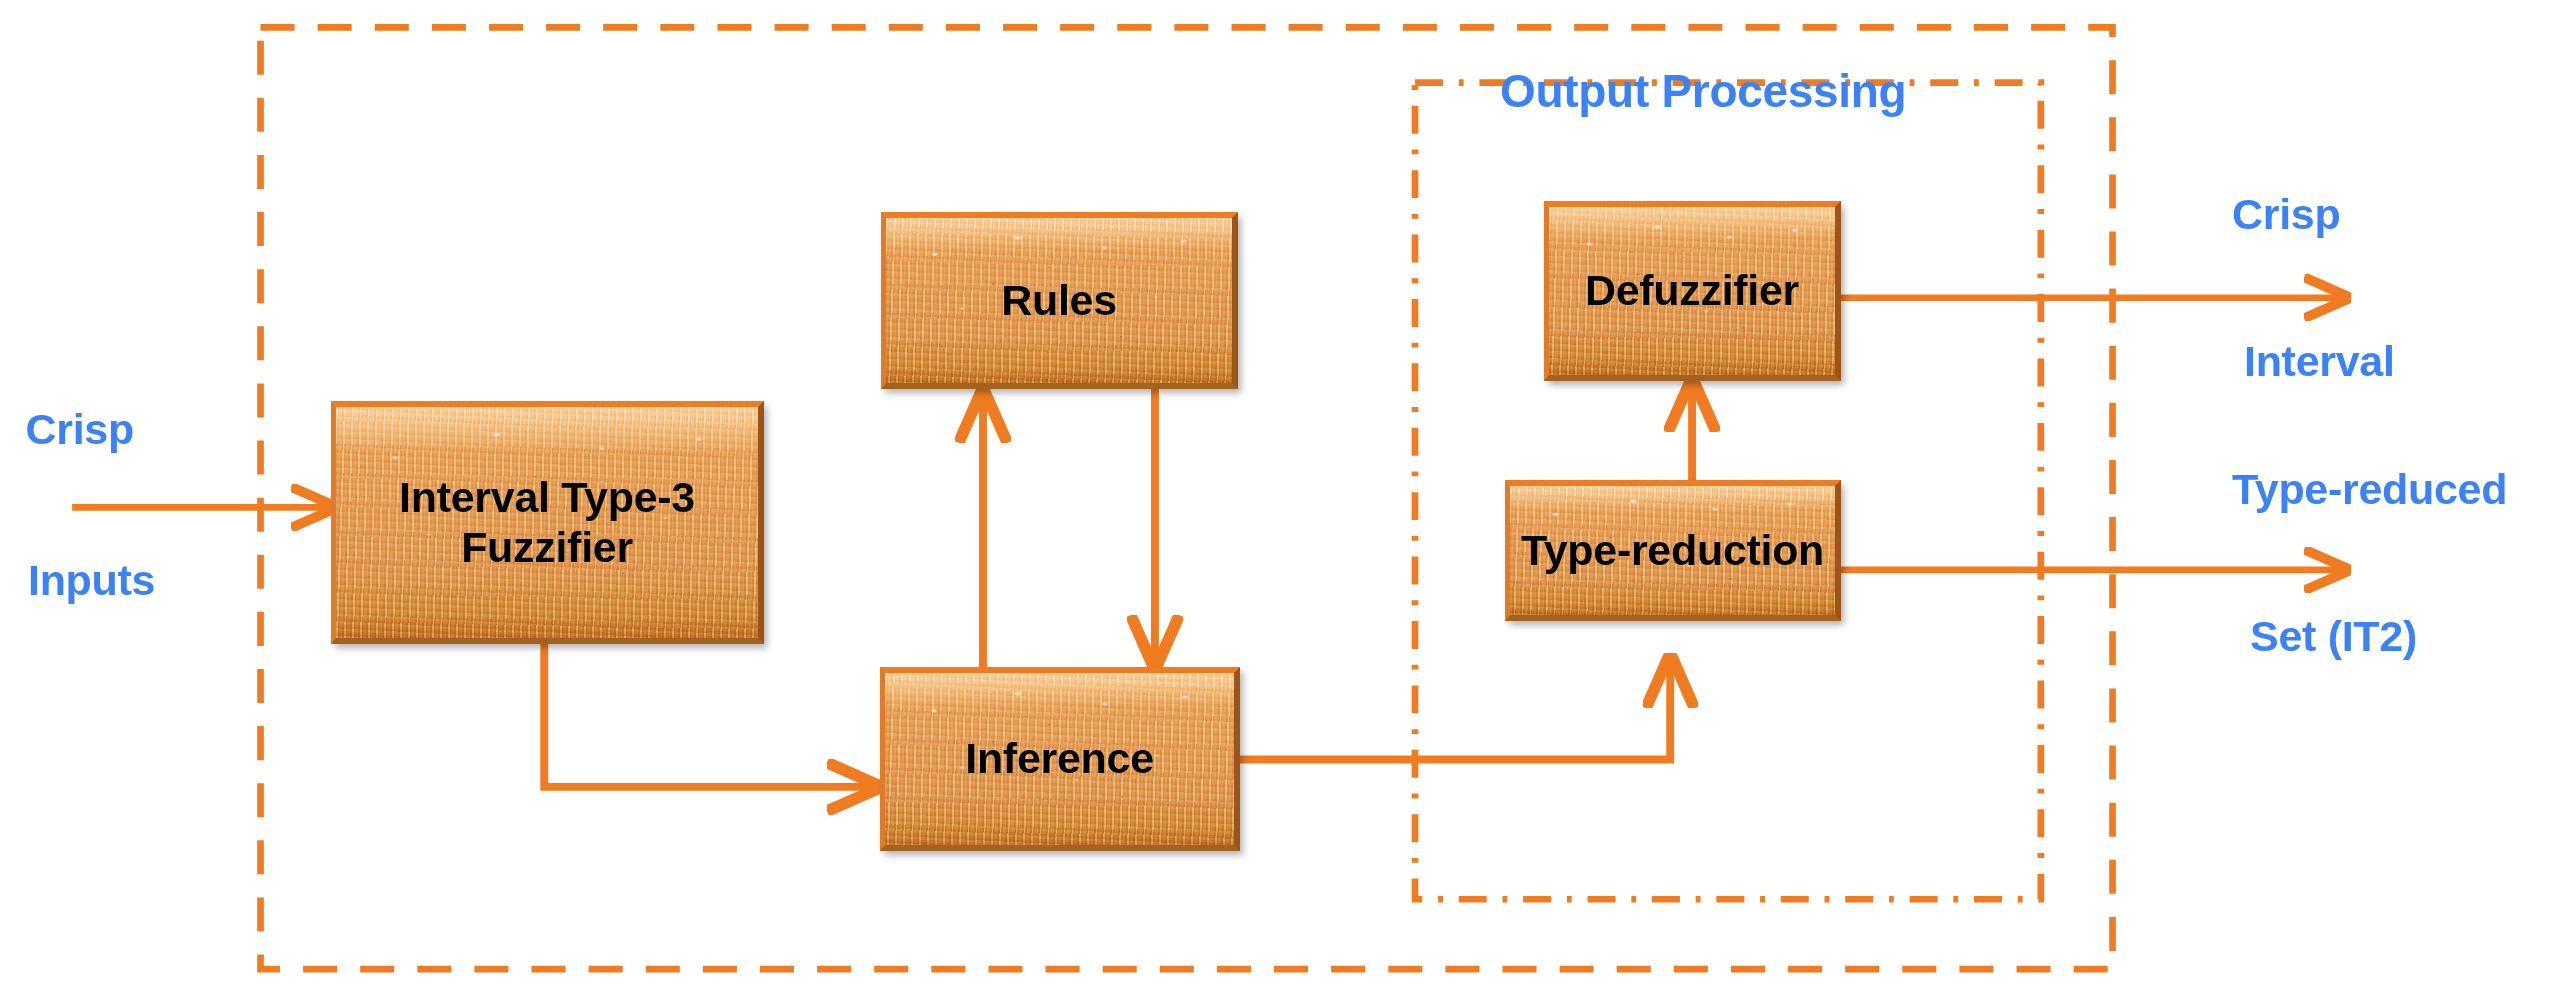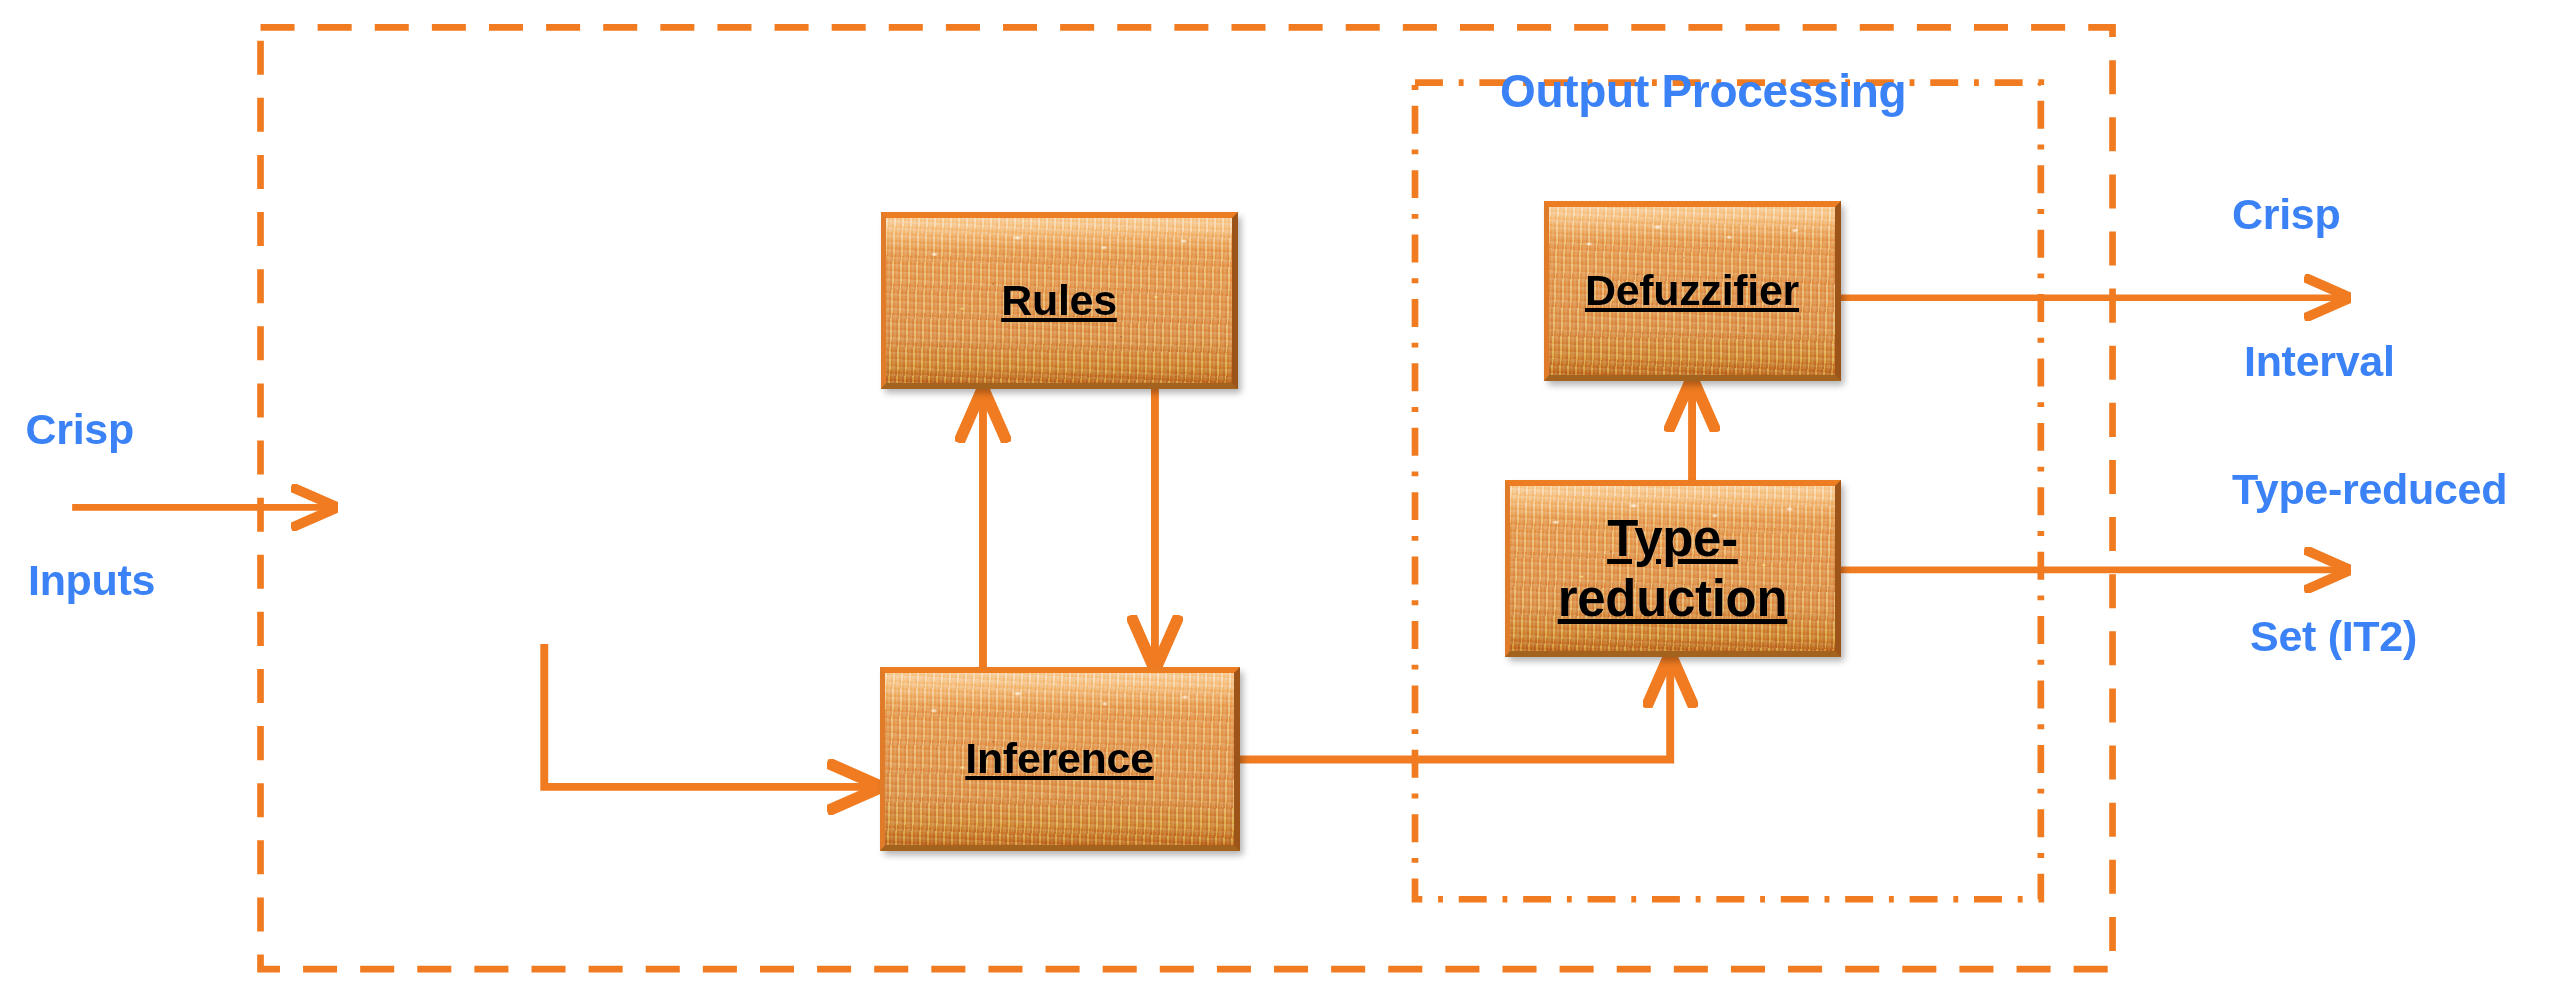--- a/index.html
+++ b/index.html
@@ -47,29 +47,28 @@
     display:flex;align-items:center;justify-content:center;
     text-align:center;
     color:#000;
     font-weight:bold;
     line-height:1.16;
   }
   .box > .box-label{
     position:relative;z-index:2;
     text-shadow:0 0 1.2px rgba(255,230,200,.55);
     letter-spacing:-0.3px;
-    text-decoration:underline;
   }
 
   
   #box-fuzzifier{left:331px;top:401px;width:433px;height:243px;font-size:43px;}
   #box-rules{left:881px;top:212px;width:357px;height:177px;font-size:43px;}
   #box-inference{left:880px;top:667px;width:360px;height:184px;font-size:43px;}
   #box-defuzzifier{left:1544px;top:201px;width:297px;height:180px;font-size:43px;}
-  #box-typereduction{left:1505px;top:480px;width:336px;height:177px;font-size:51px;}
+  #box-typereduction{left:1505px;top:480px;width:336px;height:141px;font-size:43px;}
 
   
   .label{
     position:absolute;
     color:#3b82f6;
     font-weight:bold;
     font-size:43px;
     white-space:nowrap;
     letter-spacing:-0.3px;
     line-height:1;
@@ -111,20 +110,25 @@
 
     <path d="M 2040 1250 L 2748 1250 L 2748 1082" fill="none" stroke="#F07B21" stroke-width="13" stroke-linecap="butt" stroke-linejoin="miter" marker-end="url(#arrowR)"></path>
 
     <line x1="2784" y1="790" x2="2784" y2="628" stroke="#F07B21" stroke-width="13" marker-end="url(#arrowR)"></line>
 
     <line x1="3028" y1="490" x2="3862" y2="490" stroke="#F07B21" stroke-width="11" marker-end="url(#arrowR)"></line>
 
     <line x1="3028" y1="938" x2="3862" y2="938" stroke="#F07B21" stroke-width="11" marker-end="url(#arrowR)"></line>
   </svg>
 
+  <div class="box" id="box-fuzzifier">
+    <span class="box-label">
+      <span>Interval Type-3</span><br><span>Fuzzifier</span>
+    </span>
+  </div>
 
   <div class="box" id="box-rules">
     <span class="box-label">Rules</span>
   </div>
 
   <div class="box" id="box-defuzzifier">
     <span class="box-label">Defuzzifier</span>
   </div>
 
   <div class="box" id="box-inference">

